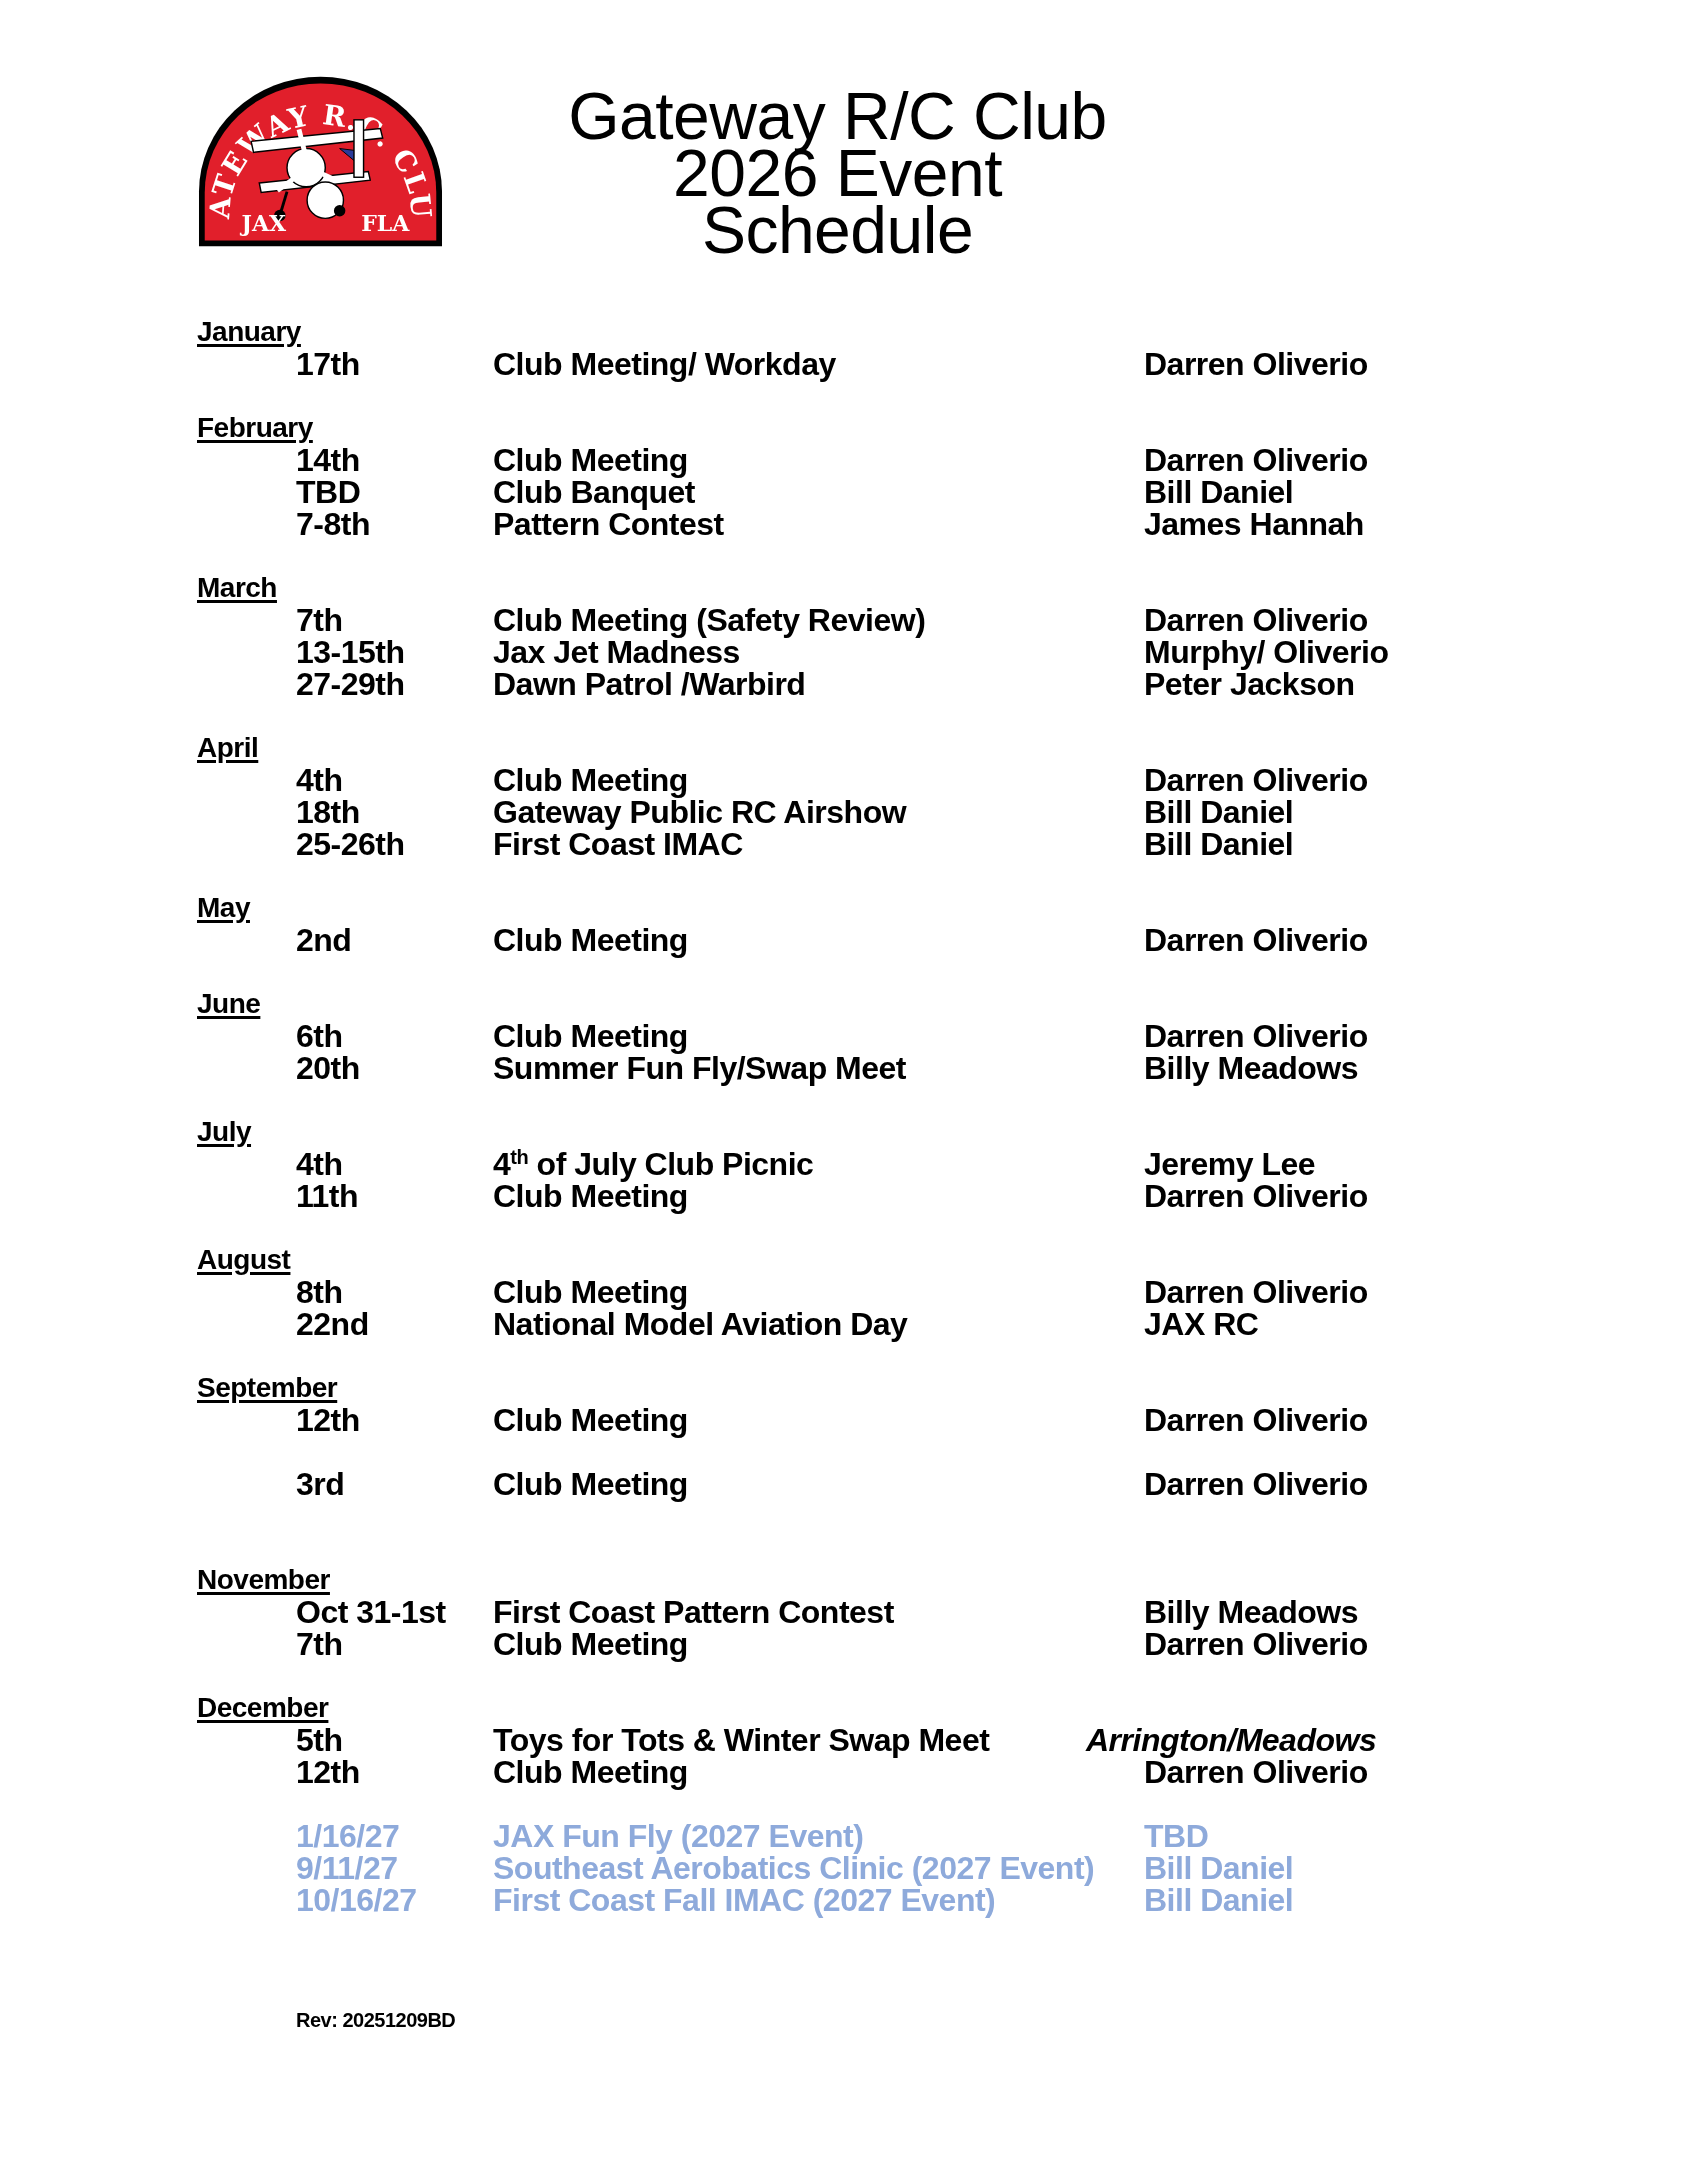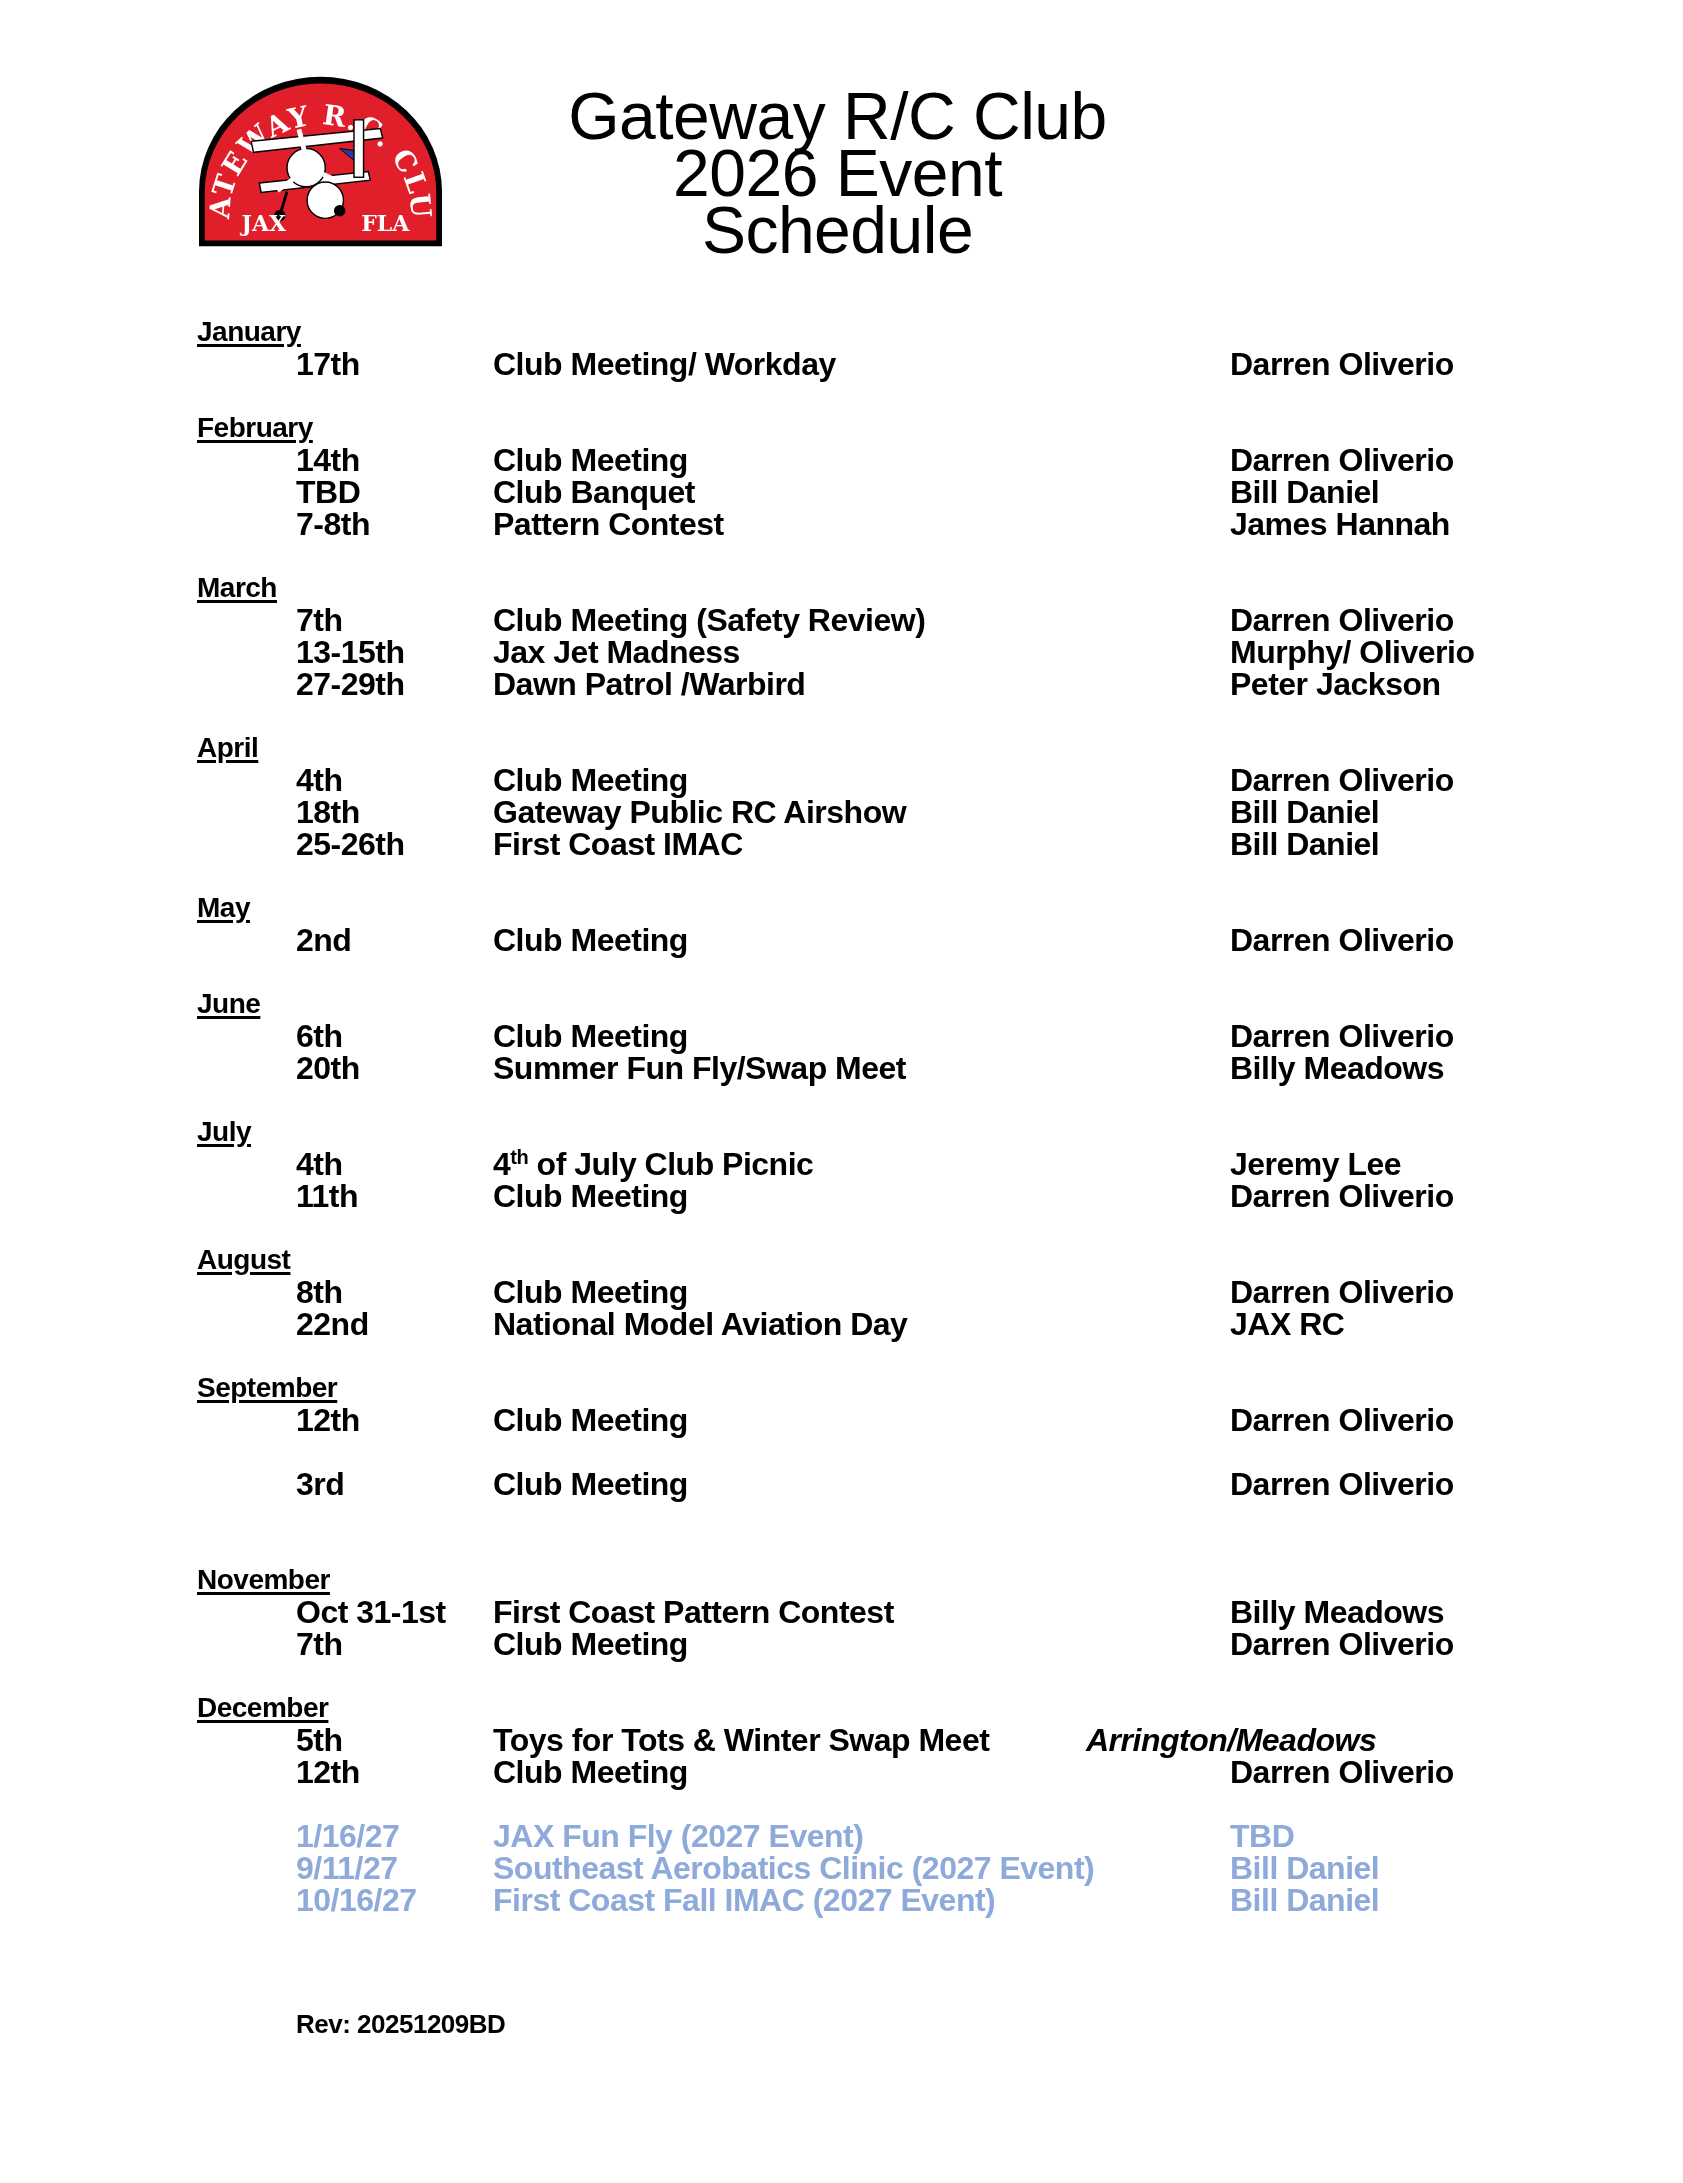--- a/index.html
+++ b/index.html
@@ -17,25 +17,25 @@
   .schedule { position: absolute; left: 197px; top: 316px; width: 1435px; }
   .month { position: relative; }
   .month-name {
     font-weight: bold; font-size: 28px; line-height: 32px; height: 32px;
     text-decoration: underline; text-decoration-thickness: 2.9px; text-underline-offset: 2.9px;
     letter-spacing: -0.5px;
   }
   .row { position: relative; height: 32px; font-weight: bold; font-size: 32px; line-height: 32px; letter-spacing: -0.5px; }
   .row .date { position: absolute; left: 99px; }
   .row .event { position: absolute; left: 296px; white-space: nowrap; }
-  .row .host { position: absolute; left: 1033px; white-space: nowrap; }
+  .row .host { position: absolute; left: 947px; white-space: nowrap; }
   .row .host.shift { left: 889px; font-style: italic; }
   .row sup { font-size: 20px; vertical-align: 11.5px; line-height: 0; }
   .future .row { color: #8eaadb; }
-  .rev { position: absolute; left: 296px; top: 2009px; font-weight: bold; font-size: 26px; letter-spacing: -0.5px; }
+  .rev { position: absolute; left: 296px; top: 2009px; font-weight: bold; font-size: 20px; letter-spacing: -0.5px; }
 </style>
 </head>
 <body>
 
 <div class="logo">
   <svg width="249" height="177" viewBox="0 0 520 370">
     <defs>
       <path id="arcPath" d="M 70 300 A 190 190 0 0 1 450 300"></path>
     </defs>
     <path d="M 6 364 L 6 250 A 254 240 0 0 1 514 250 L 514 364 Z" fill="#000"></path>

